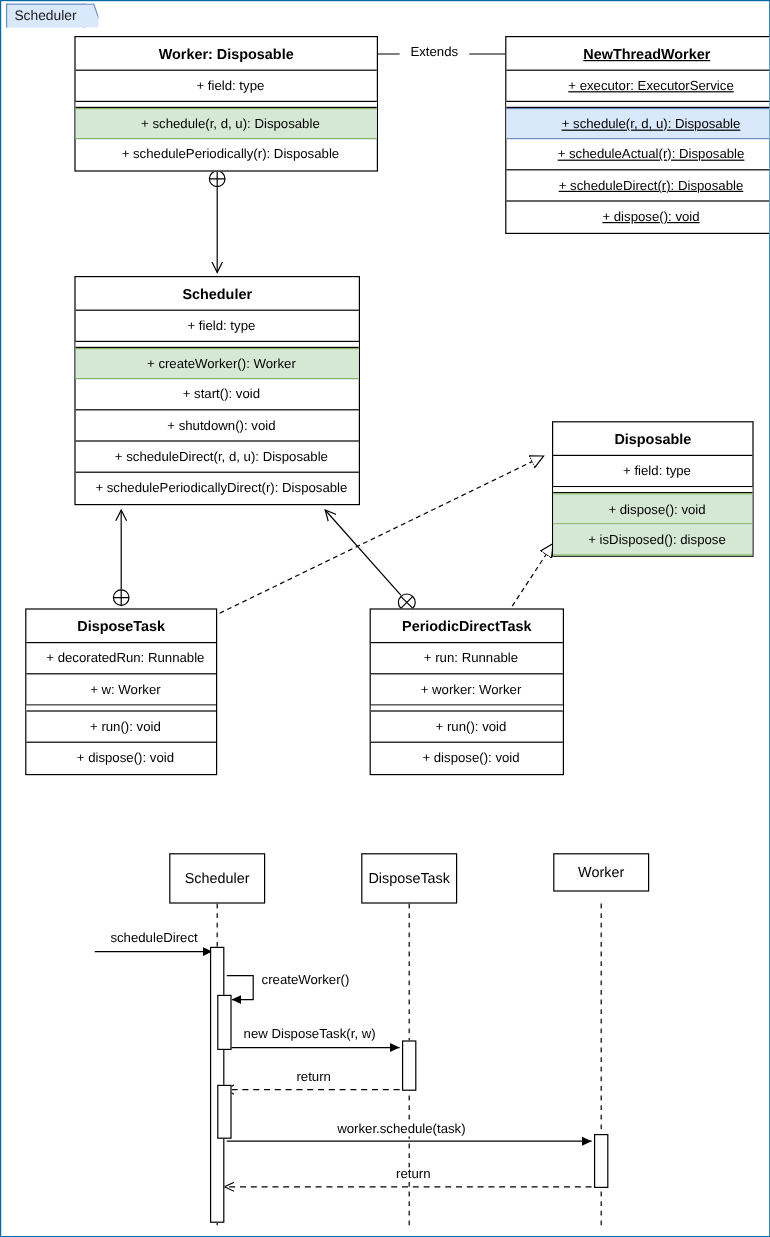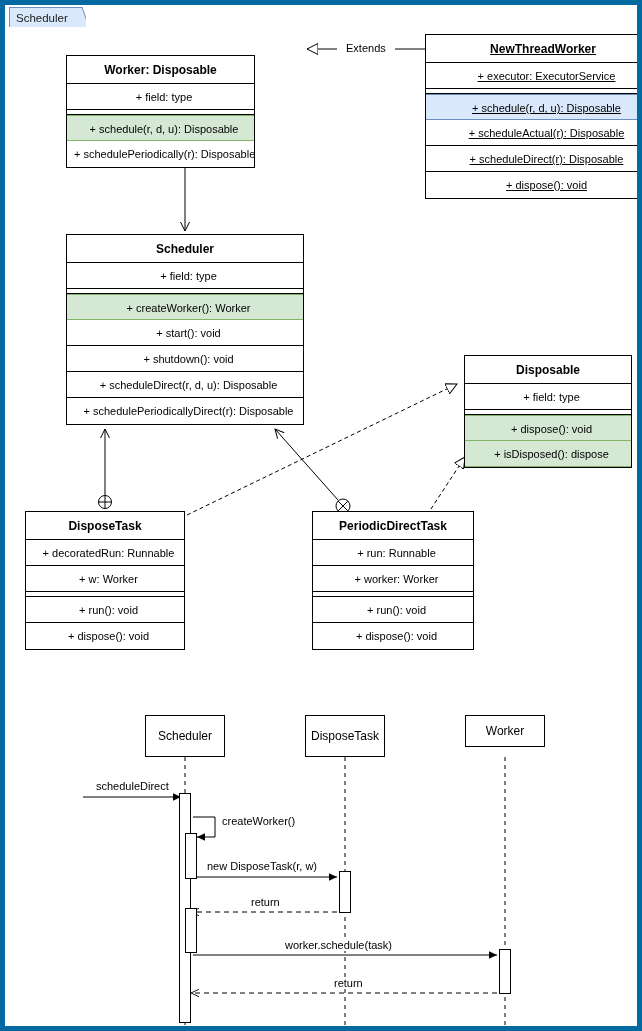--- a/index.html
+++ b/index.html
@@ -1,18 +1,18 @@
 <!DOCTYPE html>
 <html><head>
 <meta charset="utf-8">
 <style>
   html,body{margin:0;padding:0;background:#ffffff;}
   body{font-family:"Liberation Sans","DejaVu Sans",sans-serif;}
   #page{position:relative;width:642px;height:1031px;background:#ffffff;
-        border:5px solid #0369a1;box-sizing:border-box;overflow:hidden;}
+        border:1px solid #0369a1;box-sizing:border-box;overflow:hidden;}
 
   
   .tab{position:absolute;left:4px;top:2px;height:20px;background:#dae8fc;
        border:1px solid #6c8ebf;border-bottom:none;box-sizing:border-box;
        display:flex;align-items:center;padding:0 6px;font-size:11.5px;color:#1a1a1a;}
   .tab-skew{position:absolute;top:2px;height:20px;width:12px;overflow:hidden;}
   .tab-skew:after{content:"";position:absolute;left:-6px;top:0;width:18px;height:20px;
        background:#dae8fc;border:1px solid #6c8ebf;border-bottom:none;
        transform:skewX(20deg);box-sizing:border-box;}
 
@@ -124,21 +124,21 @@
 
     <g>
       <line x1="188" y1="950" x2="492" y2="950" stroke="#000" stroke-width="1" marker-end="url(#solidArrow)"></line>
     </g>
 
     <g>
       <line x1="492" y1="988" x2="186" y2="988" stroke="#000" stroke-width="1" stroke-dasharray="5 4" marker-end="url(#openArrowSm)"></line>
     </g>
   </svg>
 
-  <div class="cls" id="cls-worker" style="left:61px;top:29px;width:189px;margin-top:21px;">
+  <div class="cls" id="cls-worker" style="left:61px;top:29px;width:253px;">
       <div class="title">Worker: Disposable</div>
       <div class="row">+ field: type</div>
       <div class="sep"></div>
       <div class="row green gtop">+ schedule(r, d, u): Disposable</div>
       <div class="row">+ schedulePeriodically(r): Disposable</div>
     </div>
   <div class="cls" id="cls-newthreadworker" style="left:420px;top:29px;width:236px;text-decoration:underline;">
       <div class="title">NewThreadWorker</div>
       <div class="row">+ executor: ExecutorService</div>
       <div class="sep"></div>

